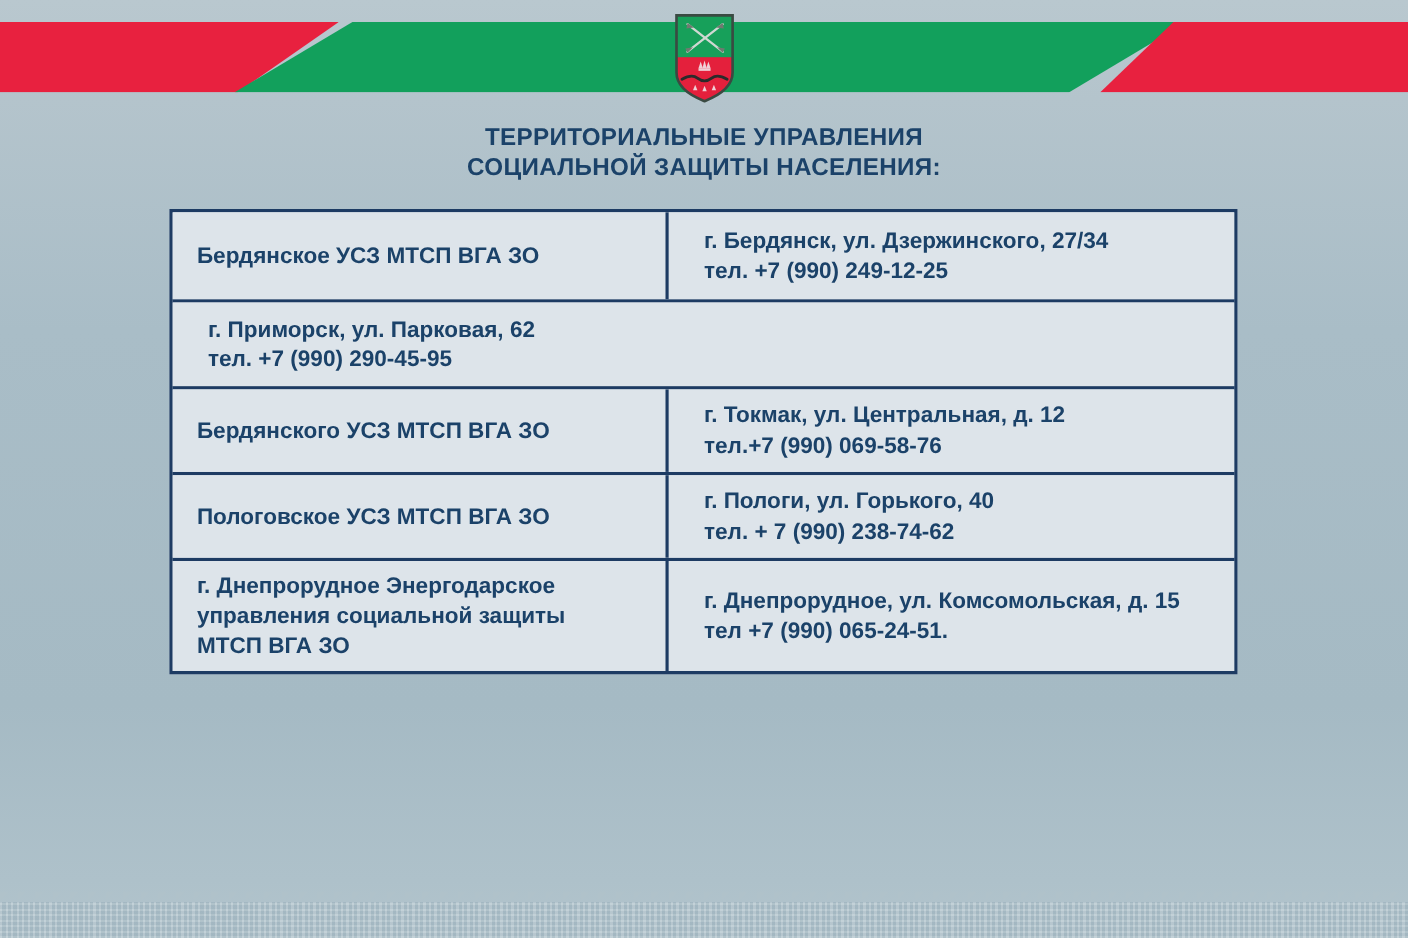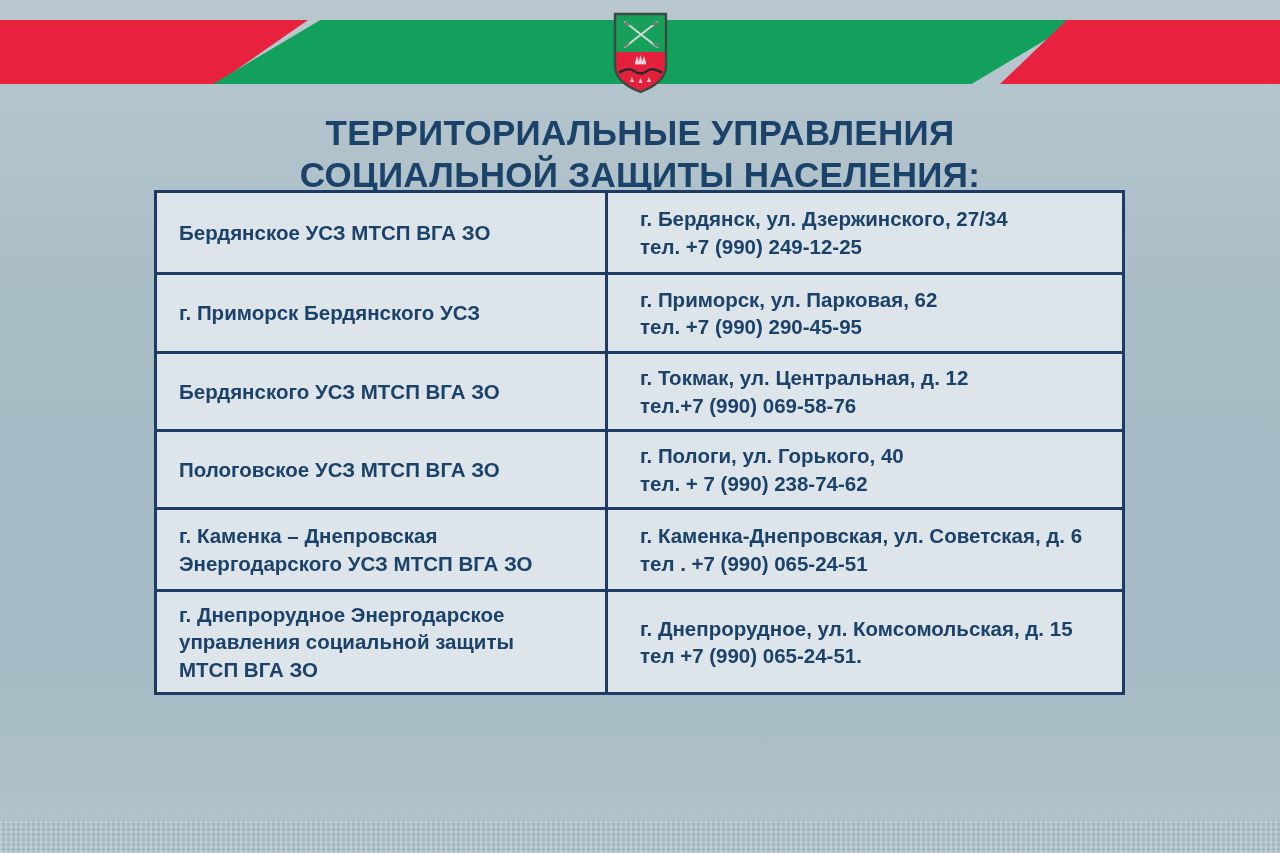--- a/index.html
+++ b/index.html
@@ -77,21 +77,21 @@
   .crest svg { display: block; width: 57px; height: 82px; }
 
   
   .title {
     position: absolute;
     left: 0;
     top: 112px;
     width: 1280px;
     text-align: center;
     color: #1b4269;
-    font-size: 35px;
+    font-size: 22px;
     font-weight: bold;
     line-height: 1.21;
     letter-spacing: 0.3px;
   }
   .title-line { display: block; white-space: nowrap; }
 
   
   .table-wrap {
     position: absolute;
     left: 154px;
@@ -240,23 +240,20 @@
       </div>
       <div class="cell cell-addr">
         <div>
           <p>г. Бердянск, ул. Дзержинского, 27/34</p>
           <p>тел. +7 (990) 249-12-25</p>
         </div>
       </div>
     </div>
 
     <div class="row r2">
-      <div class="cell cell-name">
-        <p>г. Приморск Бердянского УСЗ</p>
-      </div>
       <div class="cell cell-addr">
         <div>
           <p>г. Приморск, ул. Парковая, 62</p>
           <p>тел. +7 (990) 290-45-95</p>
         </div>
       </div>
     </div>
 
     <div class="row r3">
       <div class="cell cell-name">
@@ -276,34 +273,20 @@
       </div>
       <div class="cell cell-addr">
         <div>
           <p>г. Пологи, ул.  Горького, 40</p>
           <p>тел. + 7 (990) 238-74-62</p>
         </div>
       </div>
     </div>
 
 
-    <div class="row r6">
-      <div class="cell cell-name">
-        <div>
-          <p>г. Каменка – Днепровская</p>
-          <p>Энергодарского УСЗ МТСП ВГА ЗО</p>
-        </div>
-      </div>
-      <div class="cell cell-addr">
-        <div>
-          <p>г. Каменка-Днепровская,  ул. Советская, д. 6</p>
-          <p>тел . +7 (990) 065-24-51</p>
-        </div>
-      </div>
-    </div>
 
     <div class="row r7">
       <div class="cell cell-name">
         <div>
           <p>г. Днепрорудное Энергодарское</p>
           <p>управления социальной защиты</p>
           <p>МТСП ВГА ЗО</p>
         </div>
       </div>
       <div class="cell cell-addr">

